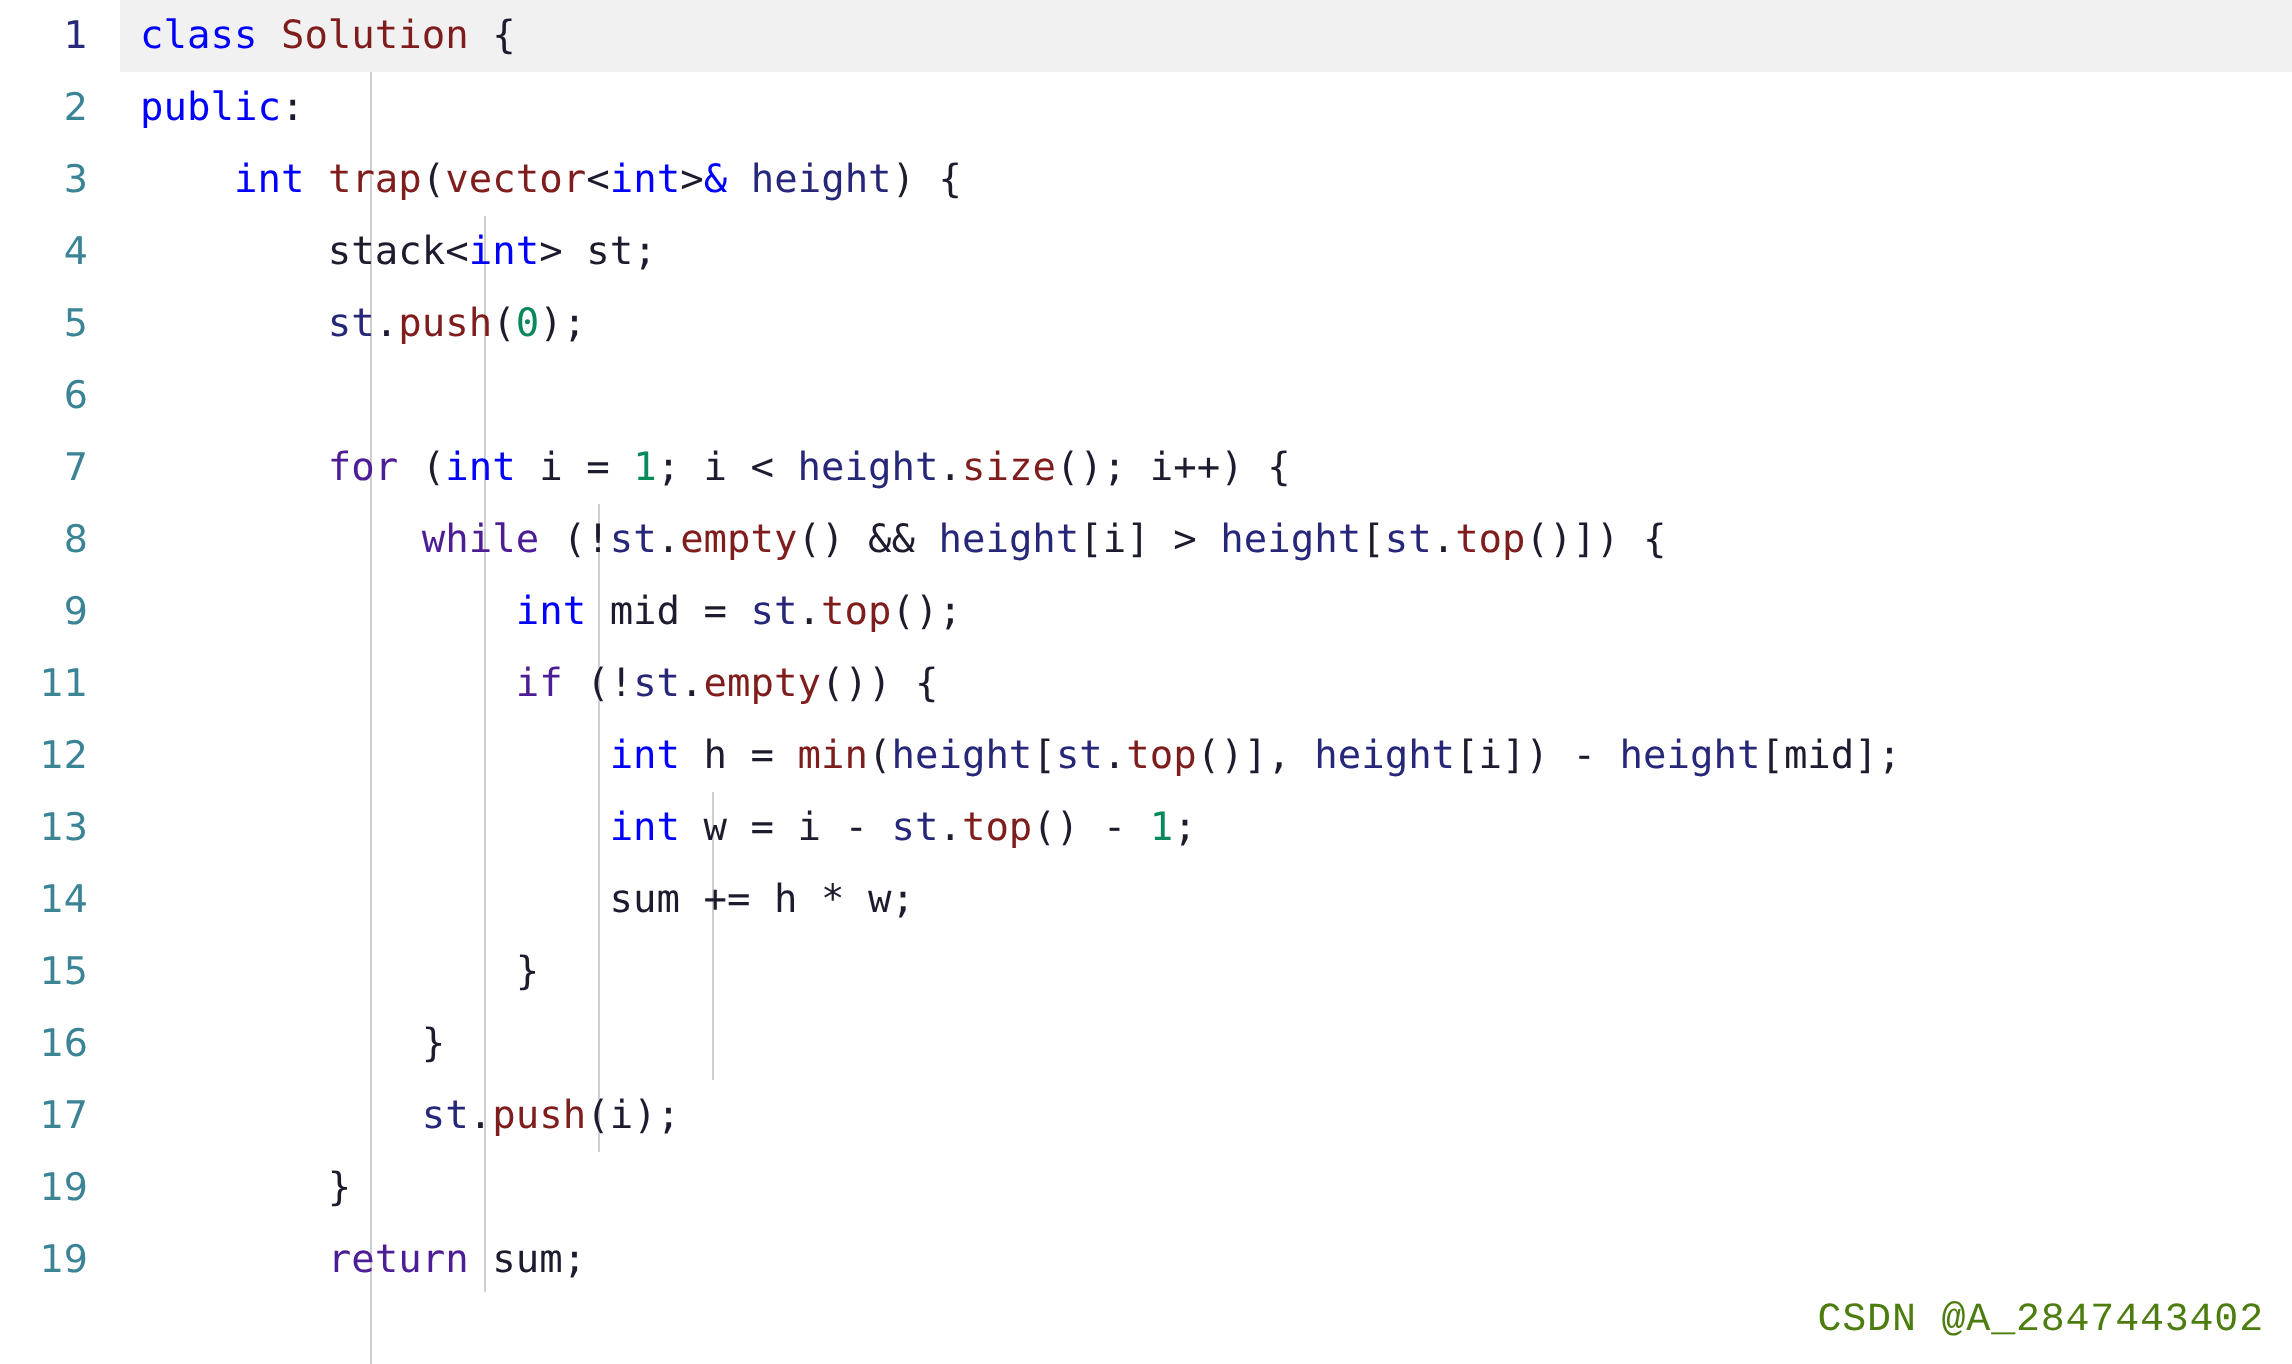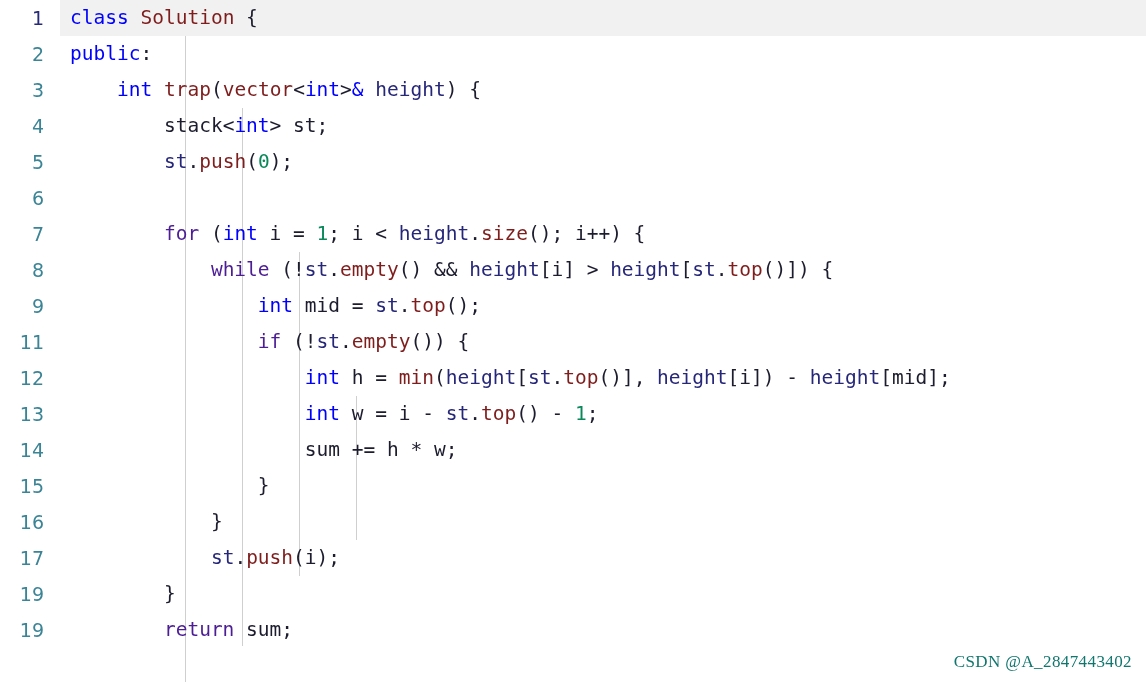--- a/index.html
+++ b/index.html
@@ -89,23 +89,23 @@
   .tok-fn        { color: #7f1d1d; }            
   .tok-num       { color: #09885a; }            
   .tok-var       { color: #27277a; }            
   .tok-plain     { color: #1c1c2e; }            
 
   
   .watermark {
     position: absolute;
     right: 14px;
     bottom: 10px;
-    color: #0f766e;
-    font-size: 17px;
-    font-family: Liberation Serif, serif;
+    color: #4d7c0f;
+    font-size: 20px;
+    font-family: Liberation Mono, monospace;
     letter-spacing: 0.4px;
     z-index: 5;
     user-select: none;
   }
 </style>
 </head>
 <body>
 
 <div id="editor">
 

